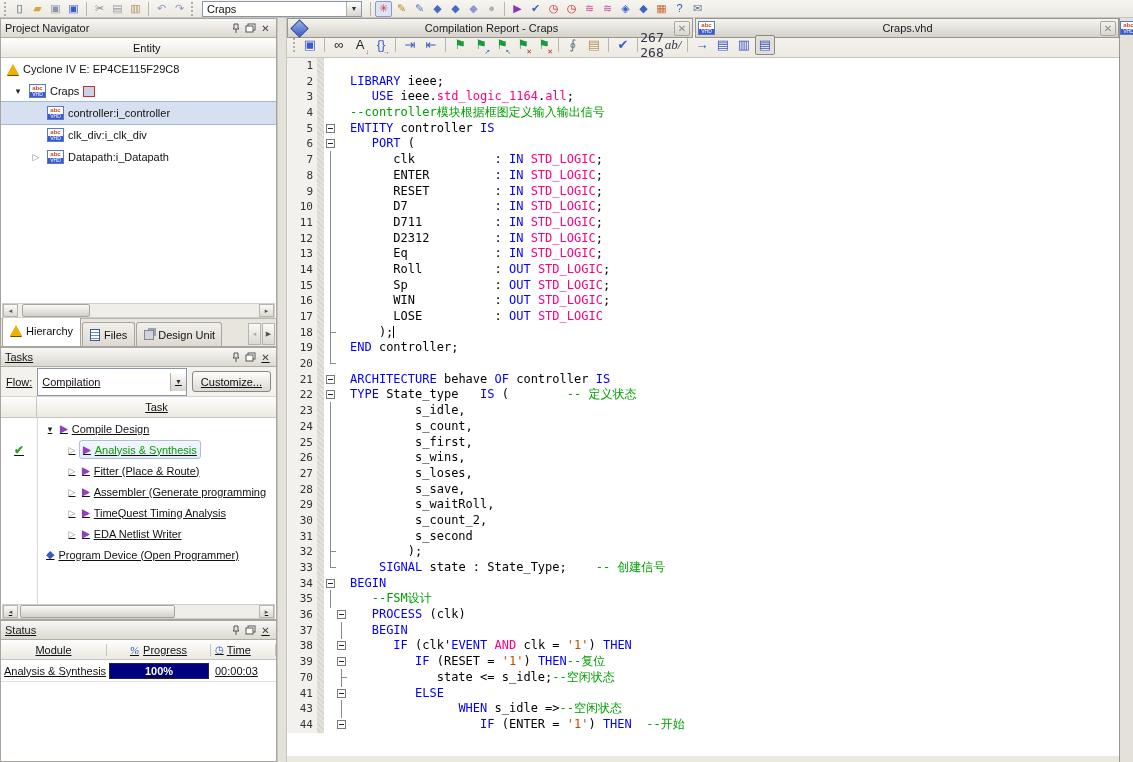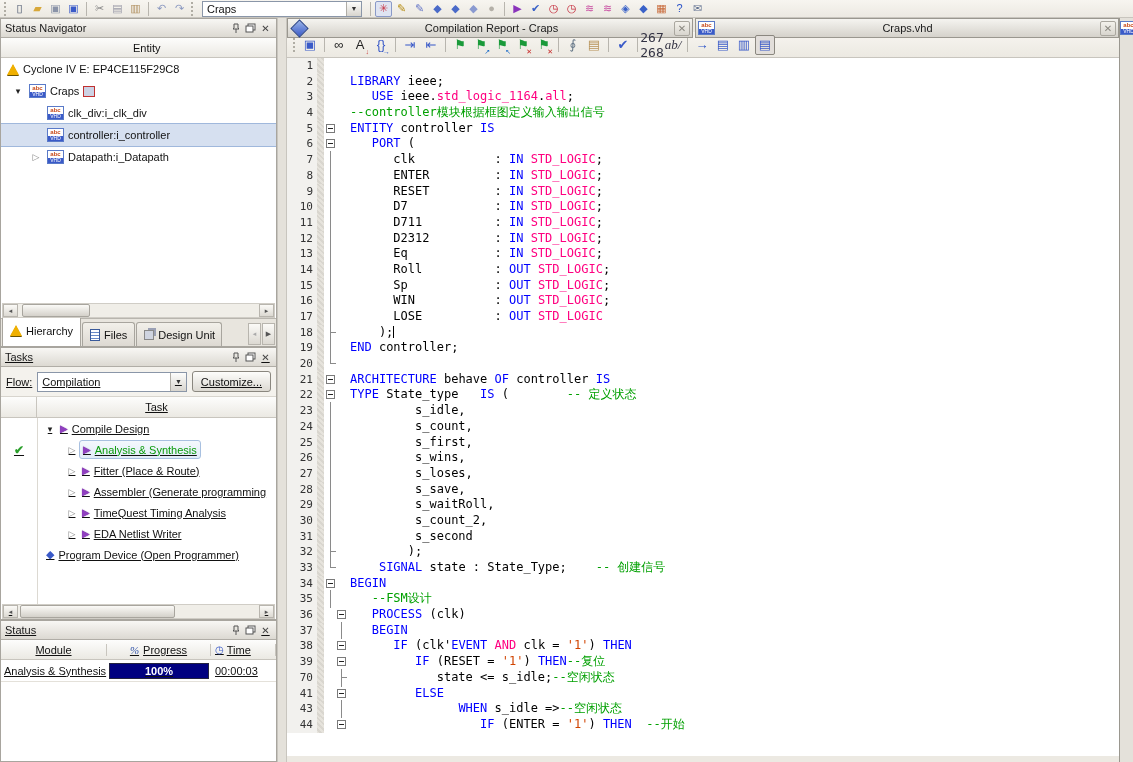--- a/index.html
+++ b/index.html
@@ -72,21 +72,21 @@
     border-radius:3px 3px 0 0; white-space:nowrap; overflow:hidden; }
   .tab.active { background:#fff; height:32px; }
   .ic-file { width:10px; height:12px; background:repeating-linear-gradient(#fff 0 2px,#6a8ac8 2px 3px); border:1px solid #3a5a9a; flex:0 0 10px; }
   .ic-du { width:10px; height:10px; background:#cfd4e0; border:1px solid #888; box-shadow:3px -3px 0 -1px #9aa0b4; flex:0 0 10px; }
   .tab-scroll { margin-left:auto; display:flex; gap:1px; align-items:center; height:24px; }
   .tab-scroll .hs-btn { height:22px; width:13px; }
 
   
   .tasks { height:273px; flex:0 0 273px; }
   .flow-row { height:30px; flex:0 0 30px; display:flex; align-items:center; gap:5px; padding:0 5px; background:#f4f2ed; border-bottom:1px solid #d8d5ce; }
-  .flow-combo { flex:1; height:20px; display:flex; align-items:center; background:#fff; border:1px solid #8a96a8; }
+  .flow-combo { flex:1; height:28px; display:flex; align-items:center; background:#fff; border:1px solid #8a96a8; }
   .flow-combo .val { flex:1; padding:0 4px; }
   .flow-combo .arrow { width:16px; height:18px; background:linear-gradient(#fdfdfb,#d8d5ce); border-left:1px solid #b0ada6; display:flex; align-items:center; justify-content:center; font-size:7px; color:#333; }
   .btn { height:21px; padding:0 8px; background:linear-gradient(#fdfdfb,#dcd9d2); border:1px solid #8a877f; border-radius:3px; display:flex; align-items:center; }
   .task-header { height:21px; flex:0 0 21px; }
   .task-header .c1 { width:36px; border-right:1px solid #c8c5be; height:100%; }
   .task-header .c2 { flex:1; text-align:center; }
   .task-body { flex:1; position:relative; }
   .task-body::before { content:''; position:absolute; left:36px; top:0; bottom:0; width:1px; background:#dcd9d2; }
   .task-row { height:21px; display:flex; align-items:center; white-space:nowrap; }
   .task-check { width:36px; flex:0 0 36px; text-align:center; color:#2ca02c; font-size:12px; font-weight:bold; }
@@ -239,21 +239,21 @@
       </span>
       <span class="tb-btn">
         <span style="color:#607090">✉</span>
       </span>
     </div>
 
   <div class="left-col">
 
     <section class="panel pn">
       <div class="panel-title">
-        <span class="t">Status Navigator</span>
+        <span class="t">Project Navigator</span>
         <span class="pt-ic">
             <svg width="10" height="11">
               <path d="M3 1h4v4l1 1H2l1-1z" fill="#e8e6e0" stroke="#555"></path>
               <path d="M5 6v4" stroke="#555"></path>
             </svg>
           </span>
         <span class="pt-ic">
             <svg width="11" height="10">
               <rect x="3" y="1" width="7" height="6" fill="#fff" stroke="#555"></rect>
               <rect x="1" y="3" width="7" height="6" fill="#fff" stroke="#555"></rect>
@@ -271,35 +271,35 @@
           </div>
           <div class="tree-row" style="padding-left:10px">
             <span class="exp">▾</span>
             <span class="ic-vhd">
               <b>abc</b>
               <i>VHD</i>
             </span>
             <span>Craps</span>
             <span class="ic-hier"></span>
           </div>
+          <div class="tree-row sel" style="padding-left:28px">
+            <span class="exp"></span>
+            <span class="ic-vhd">
+              <b>abc</b>
+              <i>VHD</i>
+            </span>
+            <span>controller:i_controller</span>
+          </div>
           <div class="tree-row" style="padding-left:28px">
             <span class="exp"></span>
             <span class="ic-vhd">
               <b>abc</b>
               <i>VHD</i>
             </span>
             <span>clk_div:i_clk_div</span>
-          </div>
-          <div class="tree-row sel" style="padding-left:28px">
-            <span class="exp"></span>
-            <span class="ic-vhd">
-              <b>abc</b>
-              <i>VHD</i>
-            </span>
-            <span>controller:i_controller</span>
           </div>
           <div class="tree-row" style="padding-left:28px">
             <span class="exp closed">▷</span>
             <span class="ic-vhd">
               <b>abc</b>
               <i>VHD</i>
             </span>
             <span>Datapath:i_Datapath</span>
           </div>
         </div>

